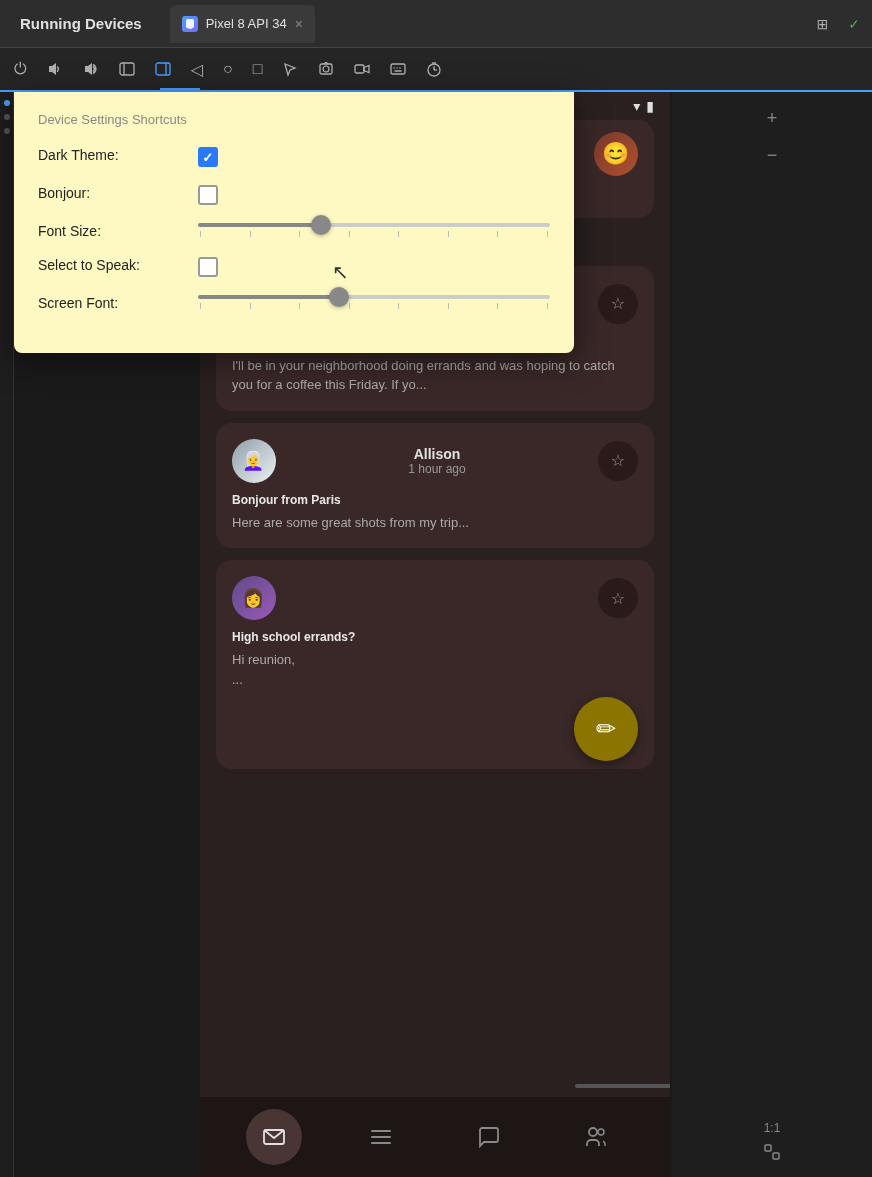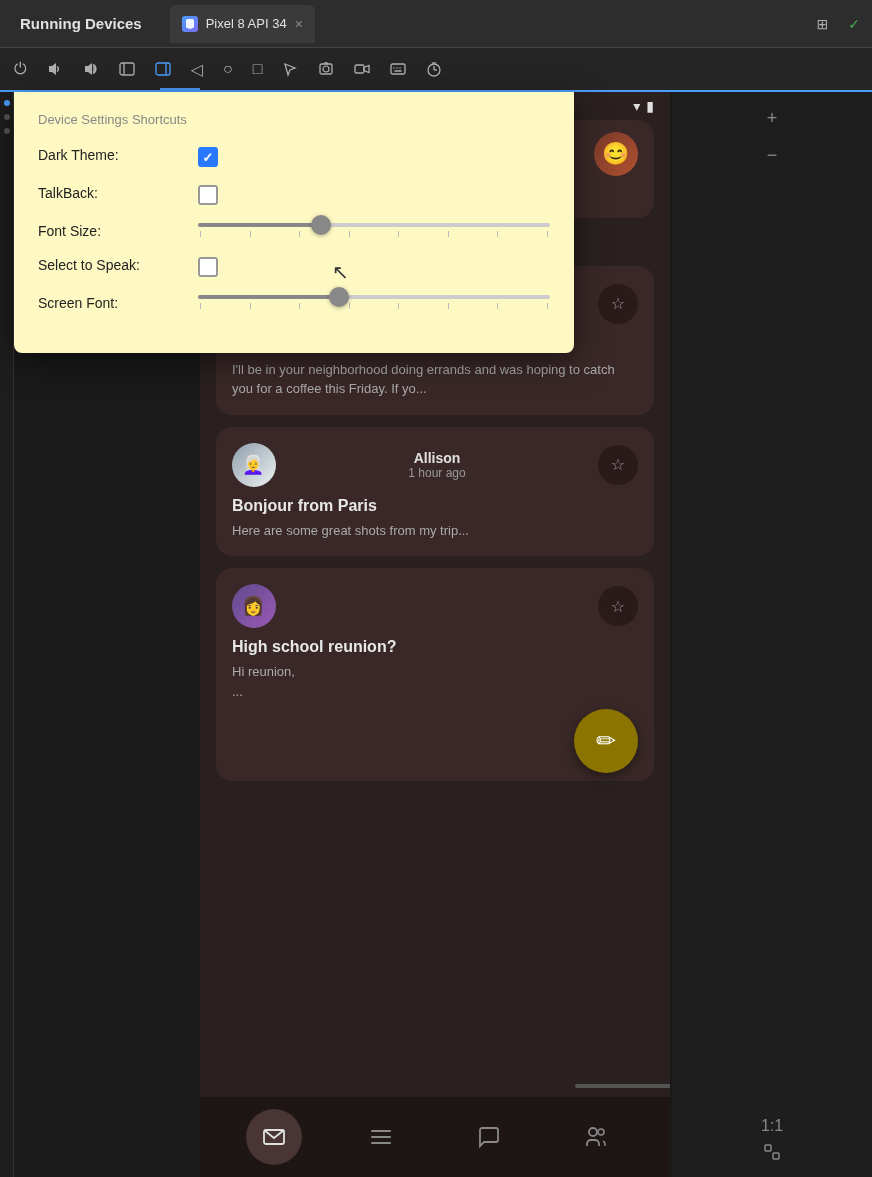--- a/index.html
+++ b/index.html
@@ -316,21 +316,21 @@
       background: #2a1a1a;
       display: flex;
       align-items: center;
       justify-content: center;
       cursor: pointer;
       color: #999;
       font-size: 16px;
     }
     .message-subject {
       color: #e8e8e8;
-      font-size: 16px;
+      font-size: 12px;
       font-weight: 600;
       margin-bottom: 6px;
     }
     .message-preview {
       color: #aaa;
       font-size: 13px;
       line-height: 1.5;
     }
 
     
@@ -412,21 +412,21 @@
       gap: 8px;
     }
     .right-btn {
       color: #888;
       font-size: 18px;
       cursor: pointer;
       padding: 4px;
     }
     .zoom-label {
       color: #888;
-      font-size: 16px;
+      font-size: 12px;
       margin-top: auto;
     }
     .right-btn-bottom {
       color: #888;
       font-size: 16px;
       cursor: pointer;
     }
   </style>
 </head>
 <body>
@@ -529,21 +529,21 @@
 
   <div class="device-settings-panel">
     <div class="settings-title">Device Settings Shortcuts</div>
 
     <div class="settings-row">
       <span class="settings-label">Dark Theme:</span>
       <div class="checkbox-control checked"></div>
     </div>
 
     <div class="settings-row">
-      <span class="settings-label">TalkBack:</span>
+      <span class="settings-label">Bonjour:</span>
       <div class="checkbox-control"></div>
     </div>
 
     <div class="settings-row">
       <span class="settings-label">Font Size:</span>
       <div class="slider-container">
         <div class="slider-track">
           <div class="slider-fill" style="width:35%"></div>
           <div class="slider-thumb" style="left:35%"></div>
         </div>
@@ -640,21 +640,21 @@
 
       <div class="message-card" style="padding-bottom: 8px;">
         <div class="message-header">
           <div class="avatar avatar-kim">
             <div class="avatar-img">👩</div>
           </div>
           <div class="sender-info">
           </div>
           <div class="star-btn">☆</div>
         </div>
-        <div class="message-subject">High school reunion?</div>
+        <div class="message-subject">High school errands?</div>
         <div class="message-preview">Hi reunion,</div>
         <div class="message-preview">...</div>
         <div class="fab-button">✏</div>
       </div>
 
     </div>
 
     <div class="scroll-bar-container" style="position:absolute; bottom: 88px; left:200px; width:470px; display:flex; justify-content:center;">
       <div class="scroll-bar"></div>
     </div>

